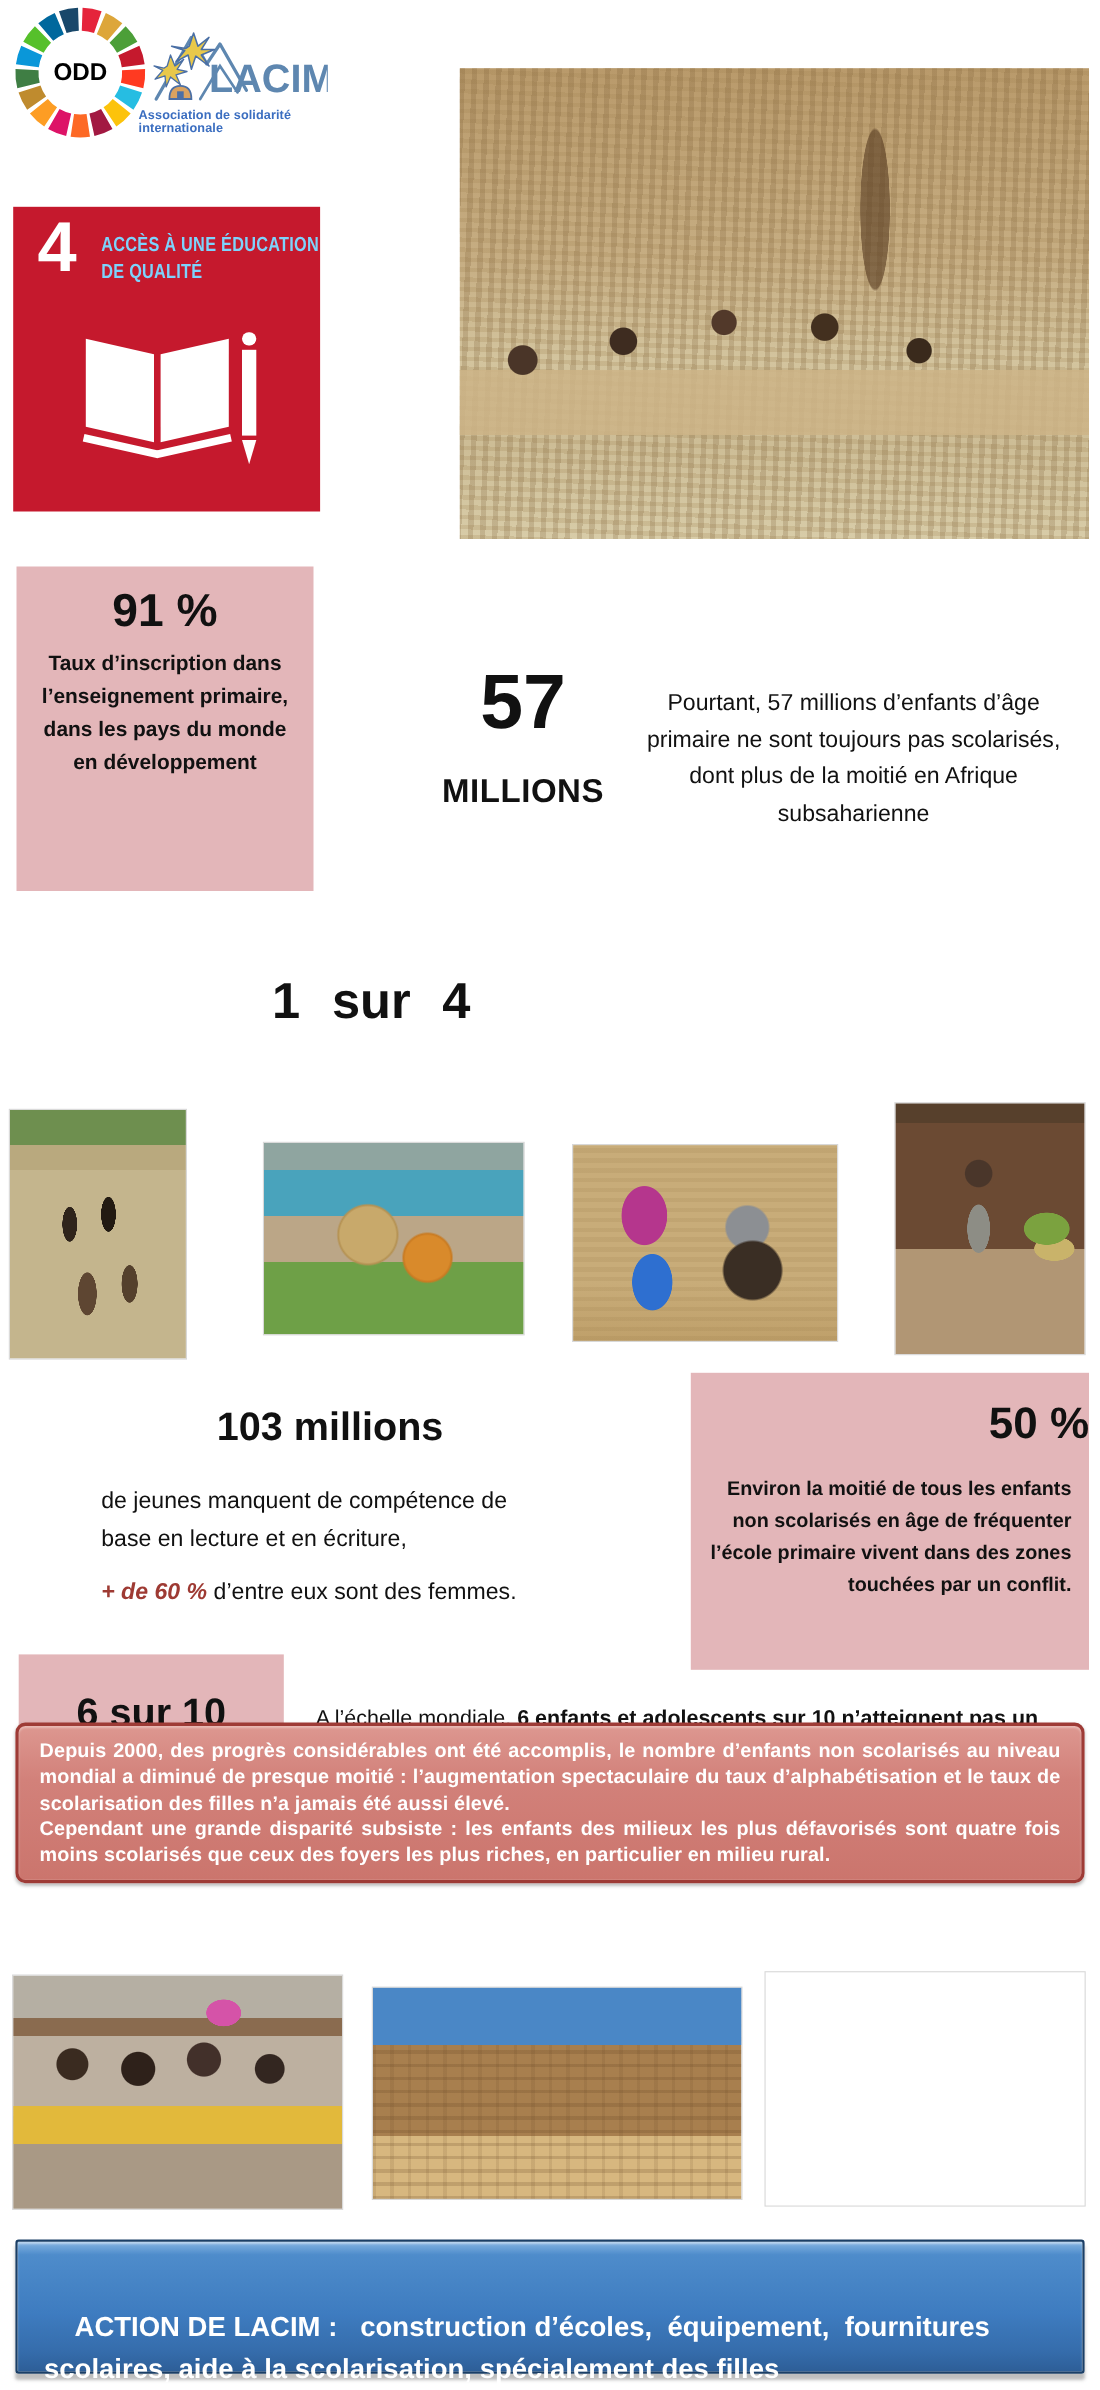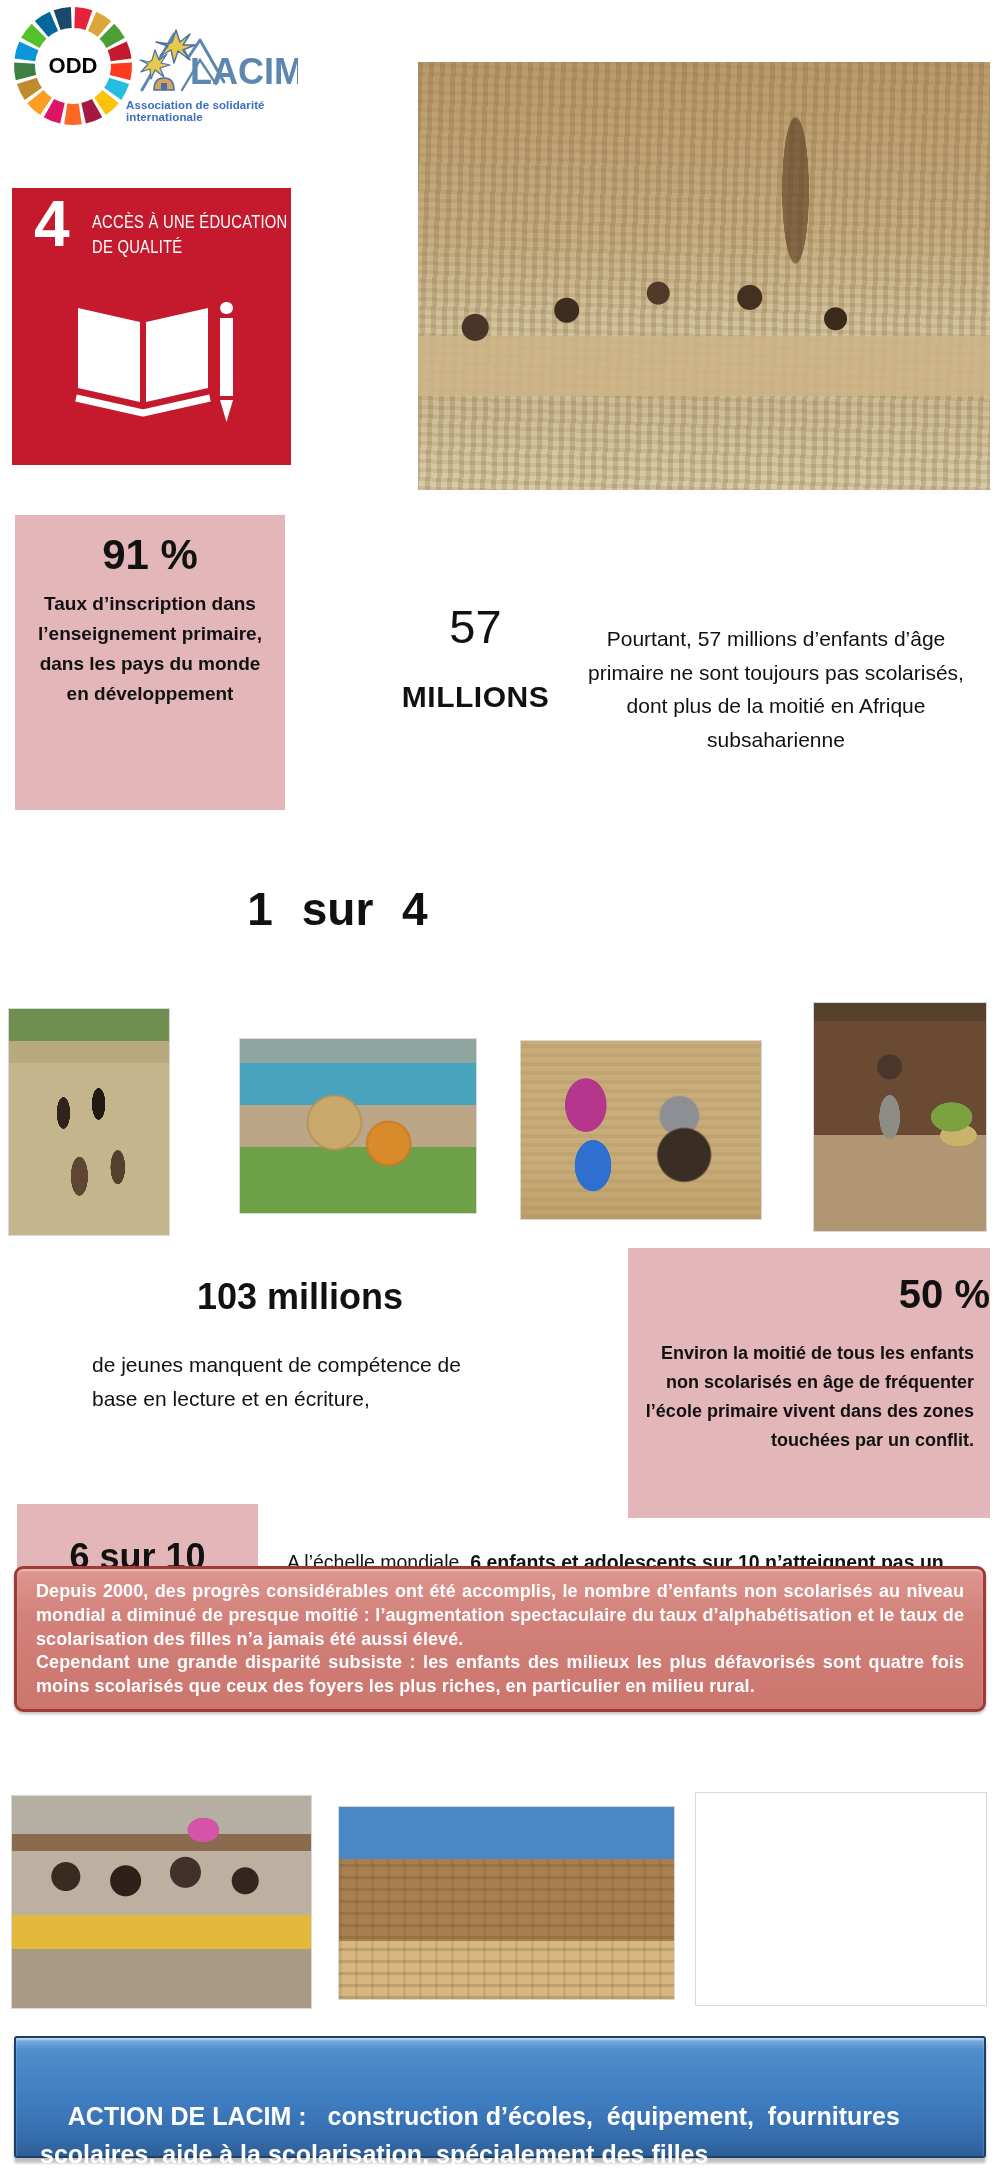--- a/index.html
+++ b/index.html
@@ -11,21 +11,21 @@
   .odd-wheel{left:12px;top:5px;width:122px;height:122px;}
   .odd-label{position:absolute;left:0;top:0;width:122px;height:122px;display:flex;
              align-items:center;justify-content:center;font-weight:bold;font-size:22px;color:#000;}
   .lacim-logo{left:138px;top:20px;width:160px;height:78px;}
   .lacim-tagline{left:126px;top:99px;width:175px;font-size:11.5px;font-weight:bold;
                  color:#3B6EC0;letter-spacing:.1px;}
 
   
   .sdg-card{left:12px;top:188px;width:279px;height:277px;background:#C5192D;}
   .sdg-number{position:absolute;left:22px;top:4px;font-size:64px;font-weight:bold;color:#fff;line-height:1;}
-  .sdg-title{position:absolute;left:80px;top:22px;color:#ffffff;font-weight:normal;font-size:18.5px;line-height:1.35;}
+  .sdg-title{position:absolute;left:80px;top:22px;color:#7dd3fc;font-weight:bold;font-size:18.5px;line-height:1.35;}
   .sdg-title span{display:inline-block;transform:scaleX(.8);transform-origin:0 50%;white-space:nowrap;letter-spacing:.3px;}
   .sdg-book{position:absolute;left:56px;top:108px;}
 
   
   .photo{position:absolute;border:1px solid #d8d8d8;}
   .photo-top{left:418px;top:62px;width:572px;height:428px;border:none;background:
     radial-gradient(circle at 10% 62%, #4A3528 0 13px, transparent 14px),
     radial-gradient(circle at 26% 58%, #3E2C20 0 12px, transparent 13px),
     radial-gradient(circle at 42% 54%, #52392a 0 11px, transparent 12px),
     radial-gradient(circle at 58% 55%, #43301f 0 12px, transparent 13px),
@@ -83,21 +83,21 @@
     radial-gradient(circle at 72% 32%, #46342 0 9px, transparent 10px),
     linear-gradient(180deg,#937c5d 0 25%,#77583C 25% 100%);}
 
   
   .pinkbox{background:#E3B6B9;}
   .stat91{left:15px;top:515px;width:270px;height:295px;text-align:center;}
   .stat91 .value{font-size:42px;font-weight:bold;margin-top:16px;}
   .stat91 .text{font-size:19px;font-weight:bold;line-height:1.58;padding:10px 13px 0 13px;}
 
   .stat57{left:378px;top:603px;width:195px;text-align:center;}
-  .stat57 .value{font-size:47px;font-weight:normal;line-height:1;}
+  .stat57 .value{font-size:70px;font-weight:bold;line-height:1;}
   .stat57 .unit{font-size:30px;font-weight:bold;margin-top:30px;letter-spacing:.5px;}
   .stat57-text{left:575px;top:622px;width:402px;font-size:21px;line-height:1.6;text-align:center;}
 
   .stat1sur4-value{left:225px;top:882px;width:225px;font-size:46px;font-weight:bold;
                    text-align:center;word-spacing:16px;}
   .stat1sur4-text{left:533px;top:860px;width:378px;font-size:21px;font-weight:bold;
                   line-height:1.82;text-align:center;}
 
   .stat103-head{left:85px;top:1276px;width:430px;font-size:36px;font-weight:bold;text-align:center;}
   .stat103-body{left:92px;top:1348px;width:410px;font-size:21px;line-height:1.62;}
@@ -206,20 +206,23 @@
   <div class="abs stat1sur4-value">1 sur 4</div>
 
   <div class="photo ph-r1-1"></div>
   <div class="photo ph-r1-2"></div>
   <div class="photo ph-r1-3"></div>
   <div class="photo ph-r1-4"></div>
 
   <div class="abs stat103-head">103 millions</div>
   <div class="abs stat103-body">
     <div>de jeunes manquent de compétence de base en lecture et en écriture,</div>
+    <div class="stat103-line2">
+      <span class="accent-maroon">+ de 60 %</span><span> d’entre eux sont des femmes.</span>
+    </div>
   </div>
 
   <div class="abs pinkbox stat50">
     <div class="value">50 %</div>
     <div class="text">Environ la moitié de tous les enfants non scolarisés en âge de fréquenter l’école primaire vivent dans des zones touchées par un conflit.</div>
   </div>
 
   <div class="abs pinkbox stat6sur10-box">
     <div class="value">6 sur 10</div>
   </div>

